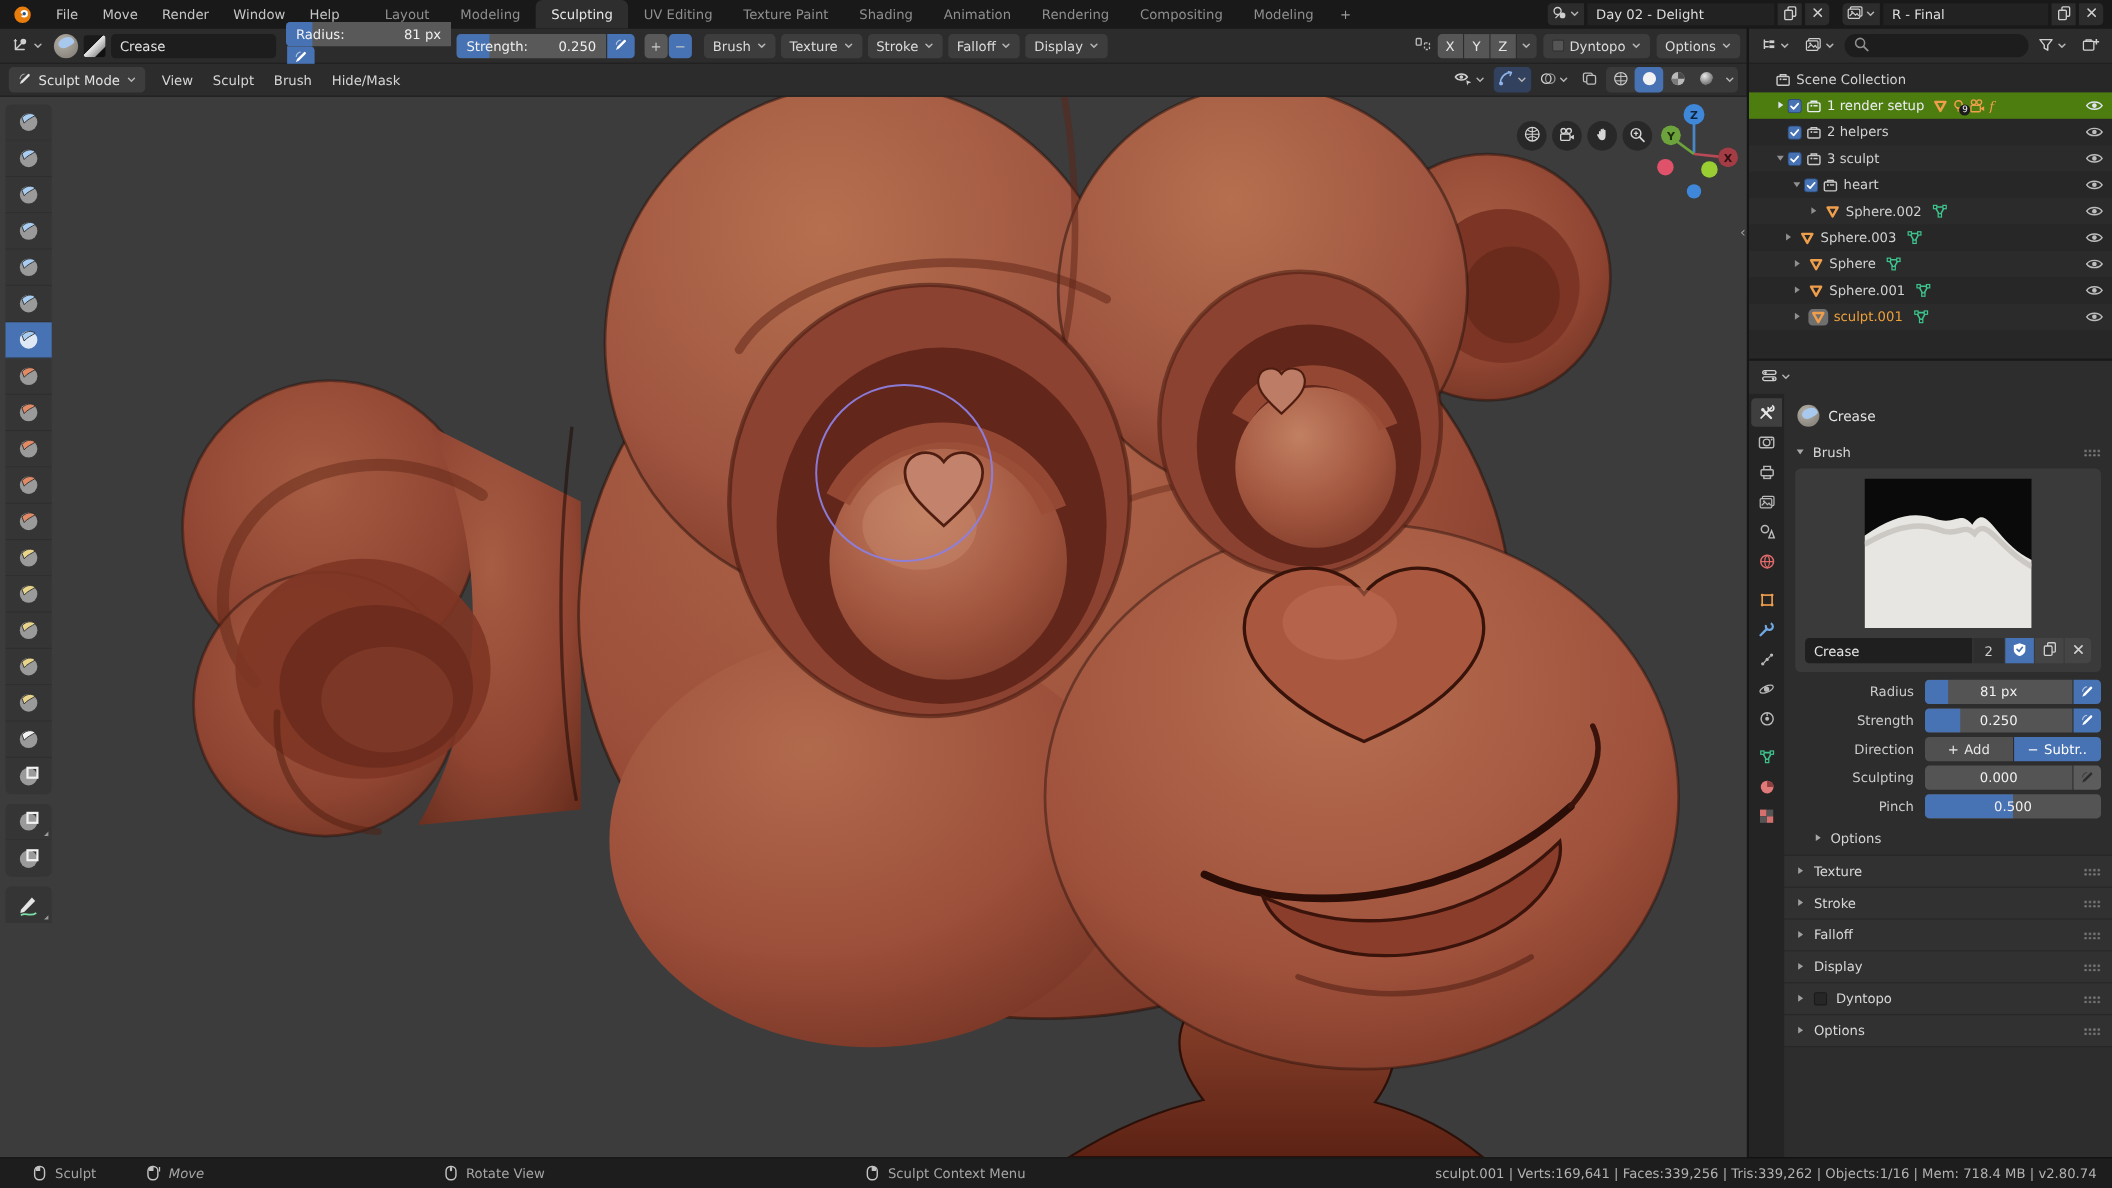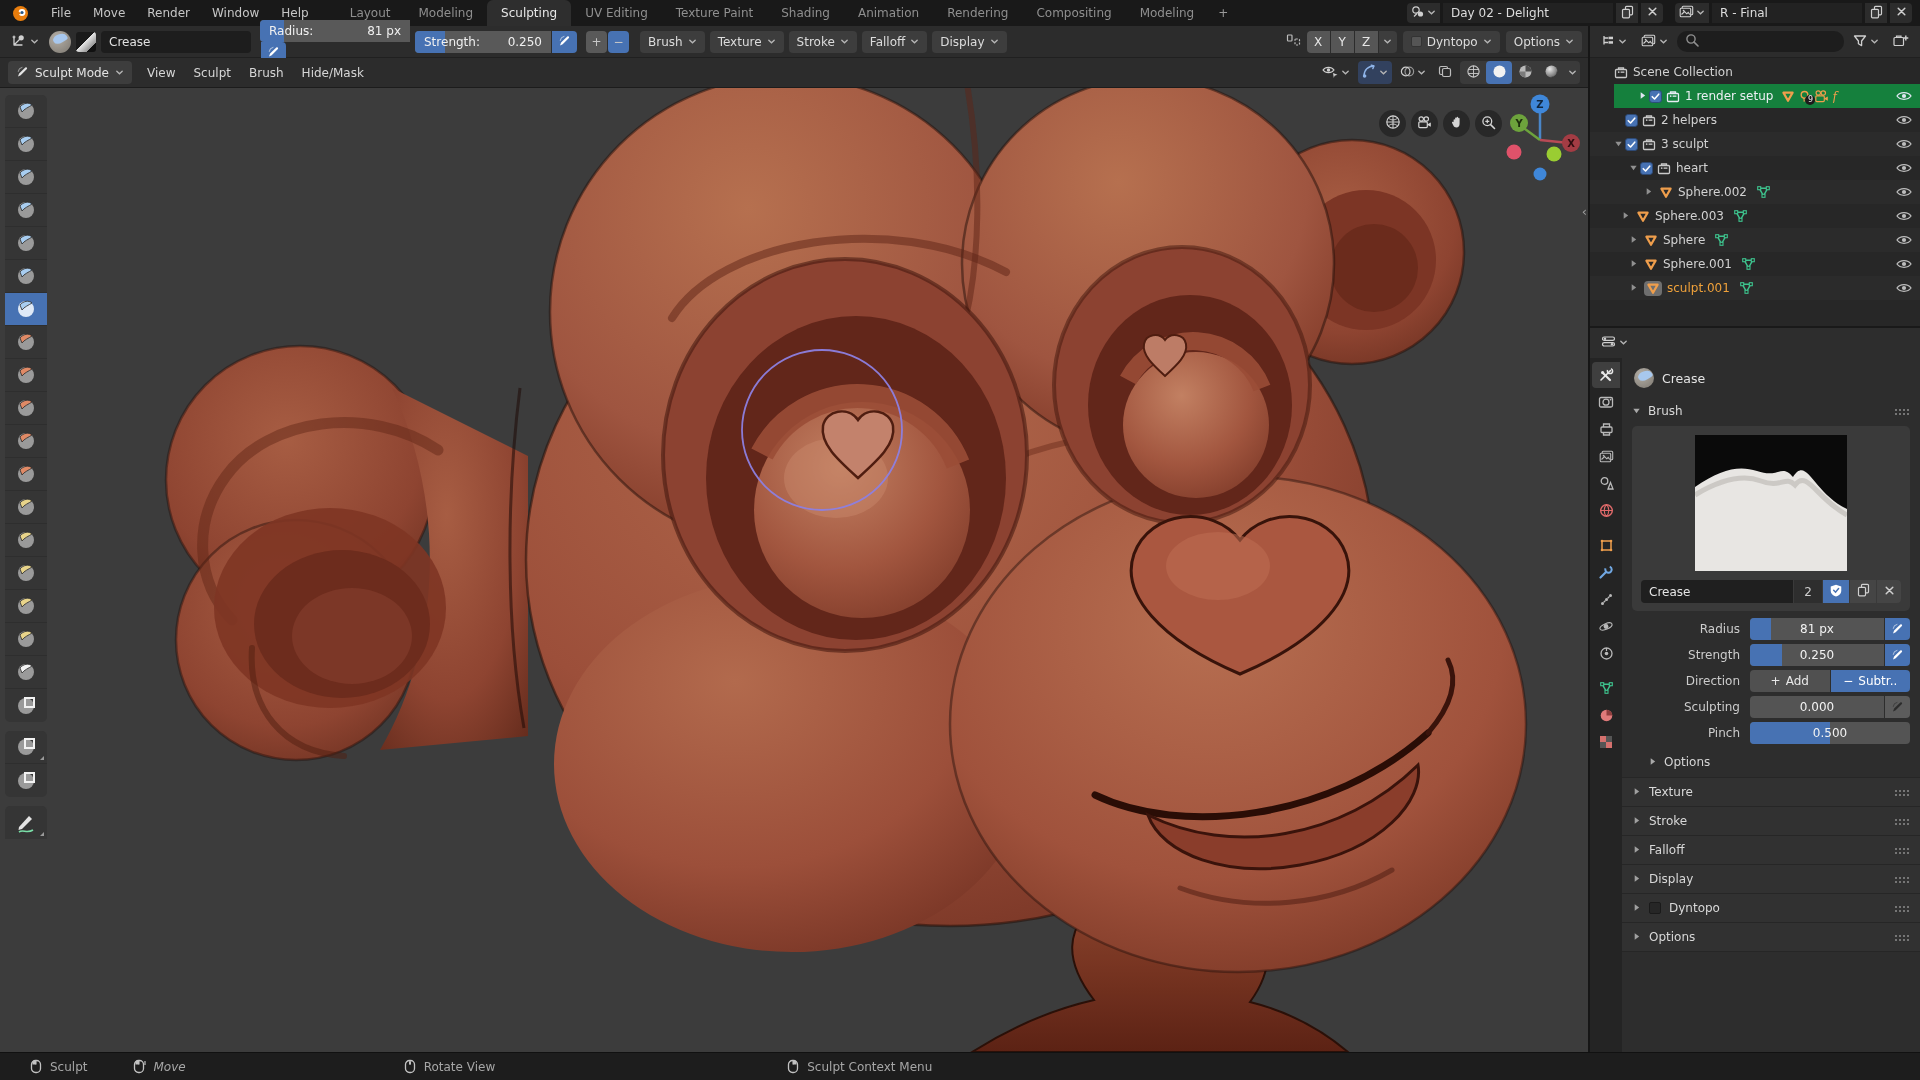--- a/index.html
+++ b/index.html
@@ -88,21 +88,21 @@
   .collapse-arrow { position:absolute; top:116px; right:1px; color:#9f9f9f; font-size:13px; }
 
   
   .outliner-header { height:32px; background:#2c2c2c; border-bottom:1px solid #202020;
     display:flex; align-items:center; padding:0 6px; gap:4px; flex:0 0 32px; }
   .search-pill { flex:1; height:21px; background:#1d1d1d; border-radius:10px; display:flex;
     align-items:center; padding:0 8px; gap:5px; }
   .outliner-body { height:268px; background:#272727; overflow:hidden; padding-top:2px; flex:0 0 268px; }
   .ol-row { height:24px; display:flex; align-items:center; padding-right:8px; color:#d2d2d2; }
   .ol-row:nth-child(even) { background:#2b2b2b; }
-  .ol-row.selected { background:#15803d; color:#eceff4;margin-left:24px; }
+  .ol-row.selected { background:#4d7c0f; color:#eceff4; }
   .ol-row .lbl { margin-left:5px; }
   .ol-row .lbl.active { color:#efa13a; }
   .ol-expand { display:inline-block; width:14px; flex:0 0 14px; text-align:center; }
   .ol-eye { margin-left:auto; display:flex; align-items:center; }
   .ol-badges { display:flex; align-items:center; gap:3px; margin-left:8px; }
   .mesh-active-bg { background:#6f6f6f; border-radius:4px; padding:1px 2px; }
   .bulb-wrap { position:relative; }
   .bulb-badge { position:absolute; right:-4px; bottom:-2px; width:10px; height:10px; background:#1b1b1b;
     border-radius:50%; color:#eee; font-size:8px; line-height:10px; text-align:center; }
 
@@ -1363,14 +1363,15 @@
           <span style="display: inline-flex;">
             <svg width="14" height="15" viewBox="0 0 14 15">
               <rect x="1.5" y="1.5" width="9" height="12" rx="4" fill="none" stroke="#c2c2c2" stroke-width="1.3"></rect>
               <path d="M6 1.5 V5.5" stroke="#c2c2c2" stroke-width="1.1"></path>
               <path d="M9.5 2.5 A4 4 0 0 0 6 1.5 V5.5 H9.5 Z" fill="#c2c2c2"></path>
             </svg>
           </span>
           <span>Sculpt Context Menu</span>
         </div>
       </div>
+    <div class="sb-right">sculpt.001 | Verts:169,641 | Faces:339,256 | Tris:339,262 | Objects:1/16 | Mem: 718.4 MB | v2.80.74</div>
   </div>
 </div>
 
 </body></html>

